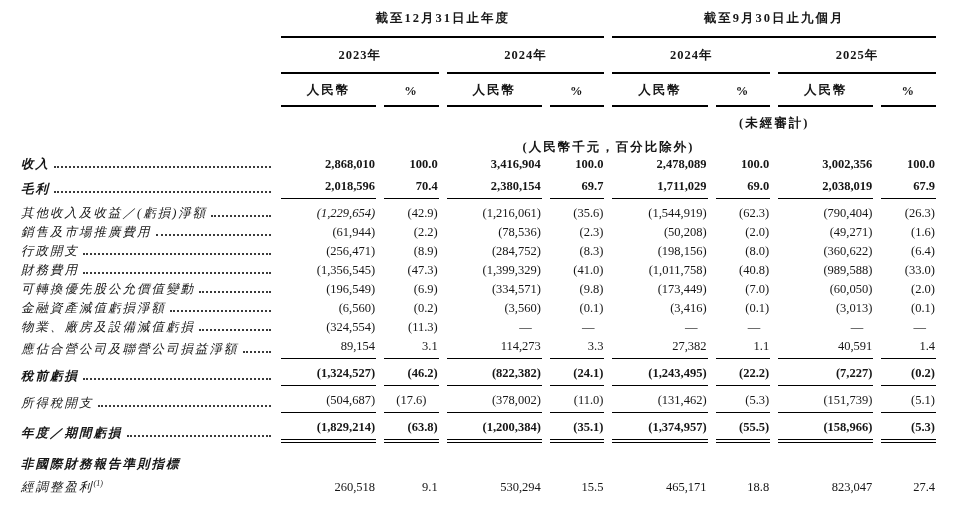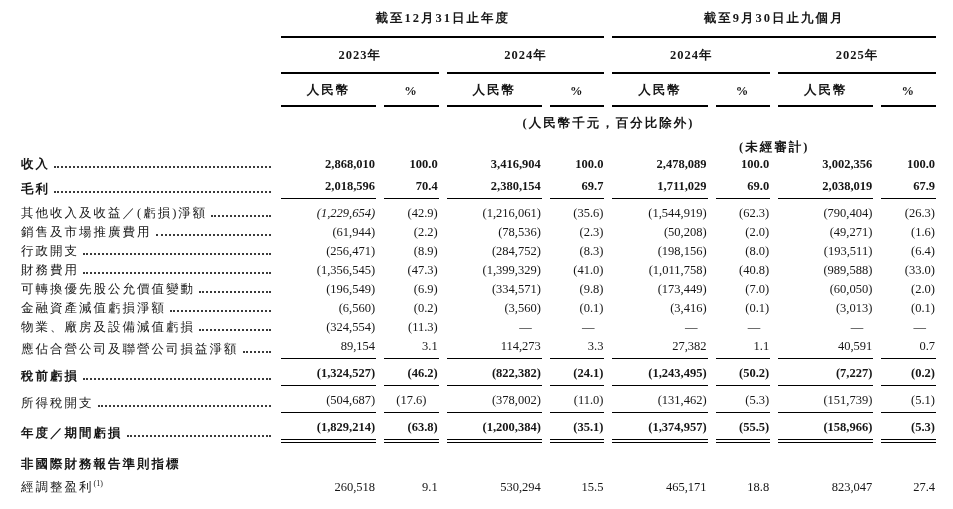--- a/index.html
+++ b/index.html
@@ -35,21 +35,21 @@
   }
   .note {
     font-weight: bold; text-align: center; letter-spacing: 2px;
     padding-top: 9px; line-height: 14px;
   }
 
   
   tbody td { line-height: 15px; padding-top: 2px; padding-bottom: 2px; }
   .lbl-cell { overflow: hidden; }
   .lblwrap { display: flex; align-items: baseline; }
-  .lbl { white-space: nowrap; letter-spacing: 2px; }
+  .lbl { white-space: nowrap; letter-spacing: 2px; font-style: italic; }
   .lbl sup { font-size: 8px; letter-spacing: 0; }
   .leader {
     flex: 1; min-width: 6px;
     border-bottom: 2px dotted #3a3a3a;
     margin: 0 1px 3px 4px;
   }
   .val { text-align: right; white-space: nowrap; font-variant-numeric: tabular-nums; }
   .val.dash { padding-right: 10px; }
   tr.bold td, tr.bold .lbl { font-weight: bold; }
   tr.rule-single td.val { border-bottom: 1.5px solid #000; padding-bottom: 4px; }
@@ -89,26 +89,26 @@
         <td class="colhdr">人民幣</td>
         <td class="colhdr">%</td>
         <td class="colhdr">人民幣</td>
         <td class="colhdr">%</td>
         <td class="colhdr">人民幣</td>
         <td class="colhdr">%</td>
         <td class="colhdr">人民幣</td>
         <td class="colhdr">%</td>
       </tr>
       <tr>
+        <td colspan="5"></td>
+        <td class="note" colspan="4">(未經審計)</td>
+      </tr>
+      <tr>
         <td></td>
         <td class="note" colspan="8">(人民幣千元，百分比除外)</td>
-      </tr>
-      <tr>
-        <td colspan="5"></td>
-        <td class="note" colspan="4">(未經審計)</td>
       </tr>
     </thead>
     <tbody id="tbody">
         <tr class="bold">
           <td class="lbl-cell">
             <div class="lblwrap">
               <span class="lbl">收入</span>
               <span class="leader"></span>
             </div>
           </td>
@@ -175,21 +175,21 @@
               <span class="lbl">行政開支</span>
               <span class="leader"></span>
             </div>
           </td>
           <td class="val rmb">(256,471)</td>
           <td class="val pct">(8.9)</td>
           <td class="val rmb">(284,752)</td>
           <td class="val pct">(8.3)</td>
           <td class="val rmb">(198,156)</td>
           <td class="val pct">(8.0)</td>
-          <td class="val rmb">(193,511)</td>
+          <td class="val rmb">(360,622)</td>
           <td class="val pct">(6.4)</td>
         </tr>
         <tr>
           <td class="lbl-cell">
             <div class="lblwrap">
               <span class="lbl">財務費用</span>
               <span class="leader"></span>
             </div>
           </td>
           <td class="val rmb">(1,356,545)</td>
@@ -256,35 +256,35 @@
               <span class="leader"></span>
             </div>
           </td>
           <td class="val rmb">89,154</td>
           <td class="val pct">3.1</td>
           <td class="val rmb">114,273</td>
           <td class="val pct">3.3</td>
           <td class="val rmb">27,382</td>
           <td class="val pct">1.1</td>
           <td class="val rmb">40,591</td>
-          <td class="val pct">0.7</td>
+          <td class="val pct">1.4</td>
         </tr>
         <tr class="bold rule-single">
           <td class="lbl-cell" style="padding-top: 7px;">
             <div class="lblwrap">
               <span class="lbl">稅前虧損</span>
               <span class="leader"></span>
             </div>
           </td>
           <td class="val rmb" style="padding-top: 7px;">(1,324,527)</td>
           <td class="val pct" style="padding-top: 7px;">(46.2)</td>
           <td class="val rmb" style="padding-top: 7px;">(822,382)</td>
           <td class="val pct" style="padding-top: 7px;">(24.1)</td>
           <td class="val rmb" style="padding-top: 7px;">(1,243,495)</td>
-          <td class="val pct" style="padding-top: 7px;">(50.2)</td>
+          <td class="val pct" style="padding-top: 7px;">(22.2)</td>
           <td class="val rmb" style="padding-top: 7px;">(7,227)</td>
           <td class="val pct" style="padding-top: 7px;">(0.2)</td>
         </tr>
         <tr class="rule-single">
           <td class="lbl-cell" style="padding-top: 7px;">
             <div class="lblwrap">
               <span class="lbl">所得稅開支</span>
               <span class="leader"></span>
             </div>
           </td>

